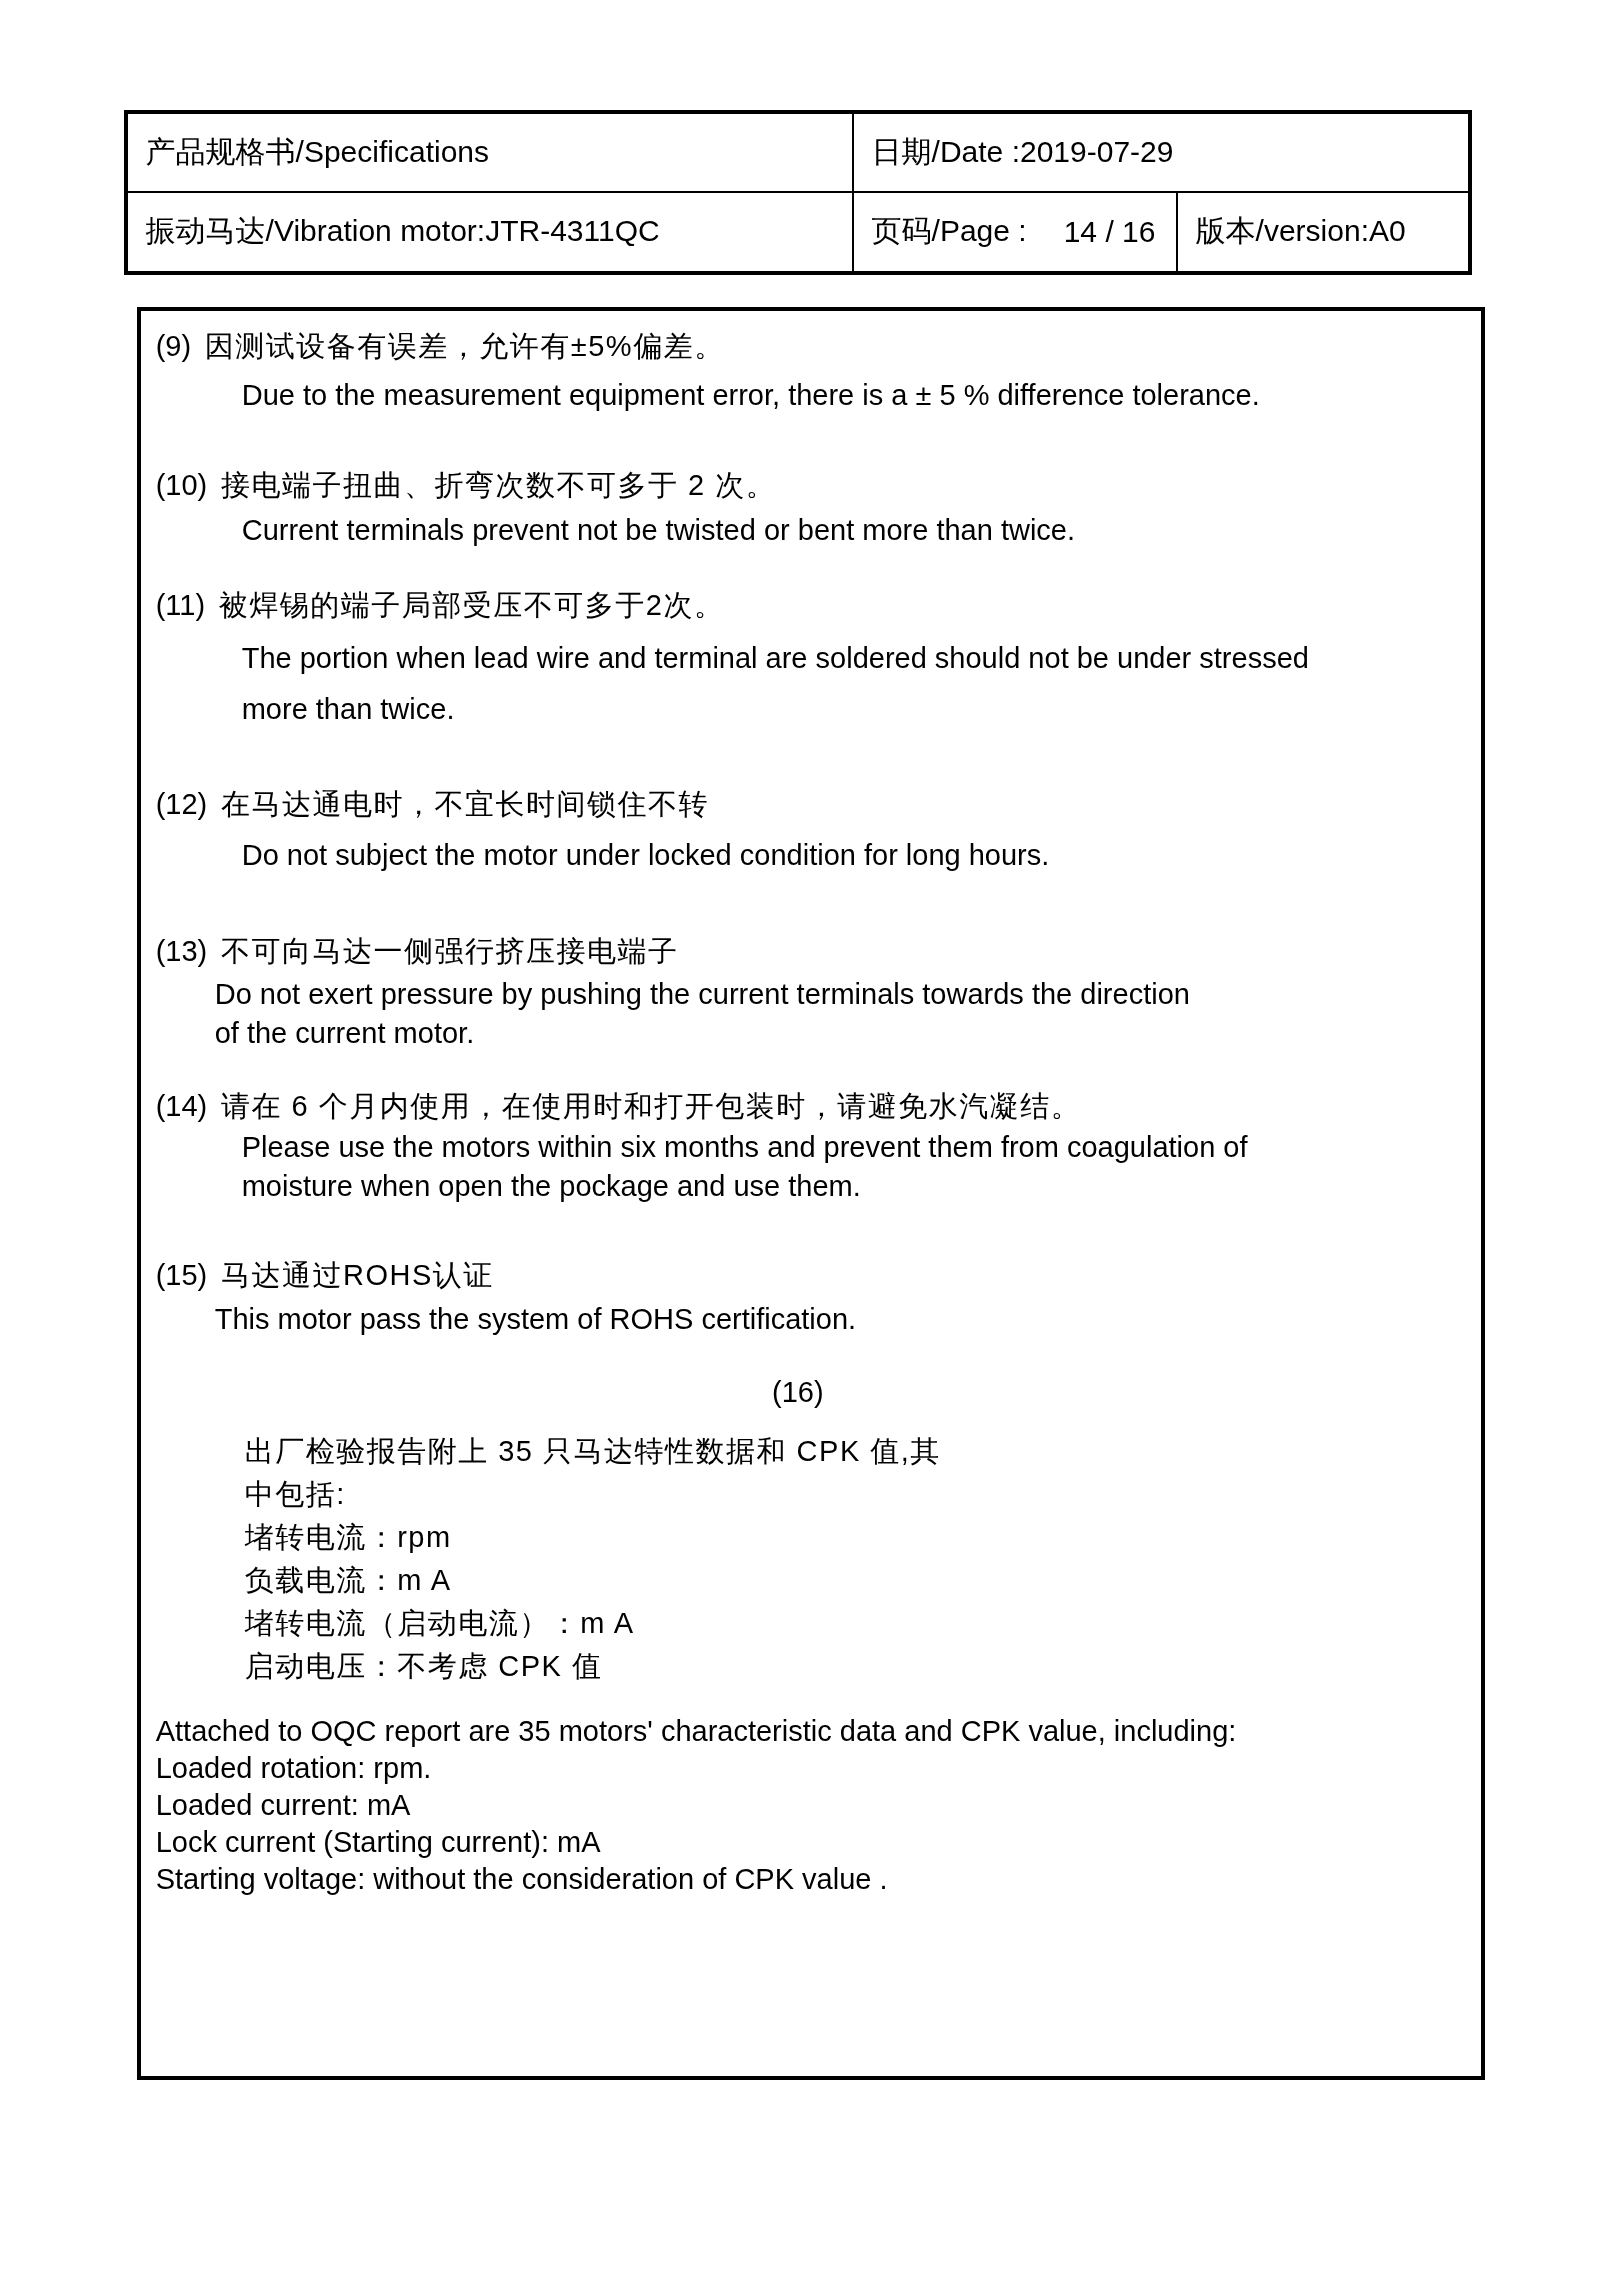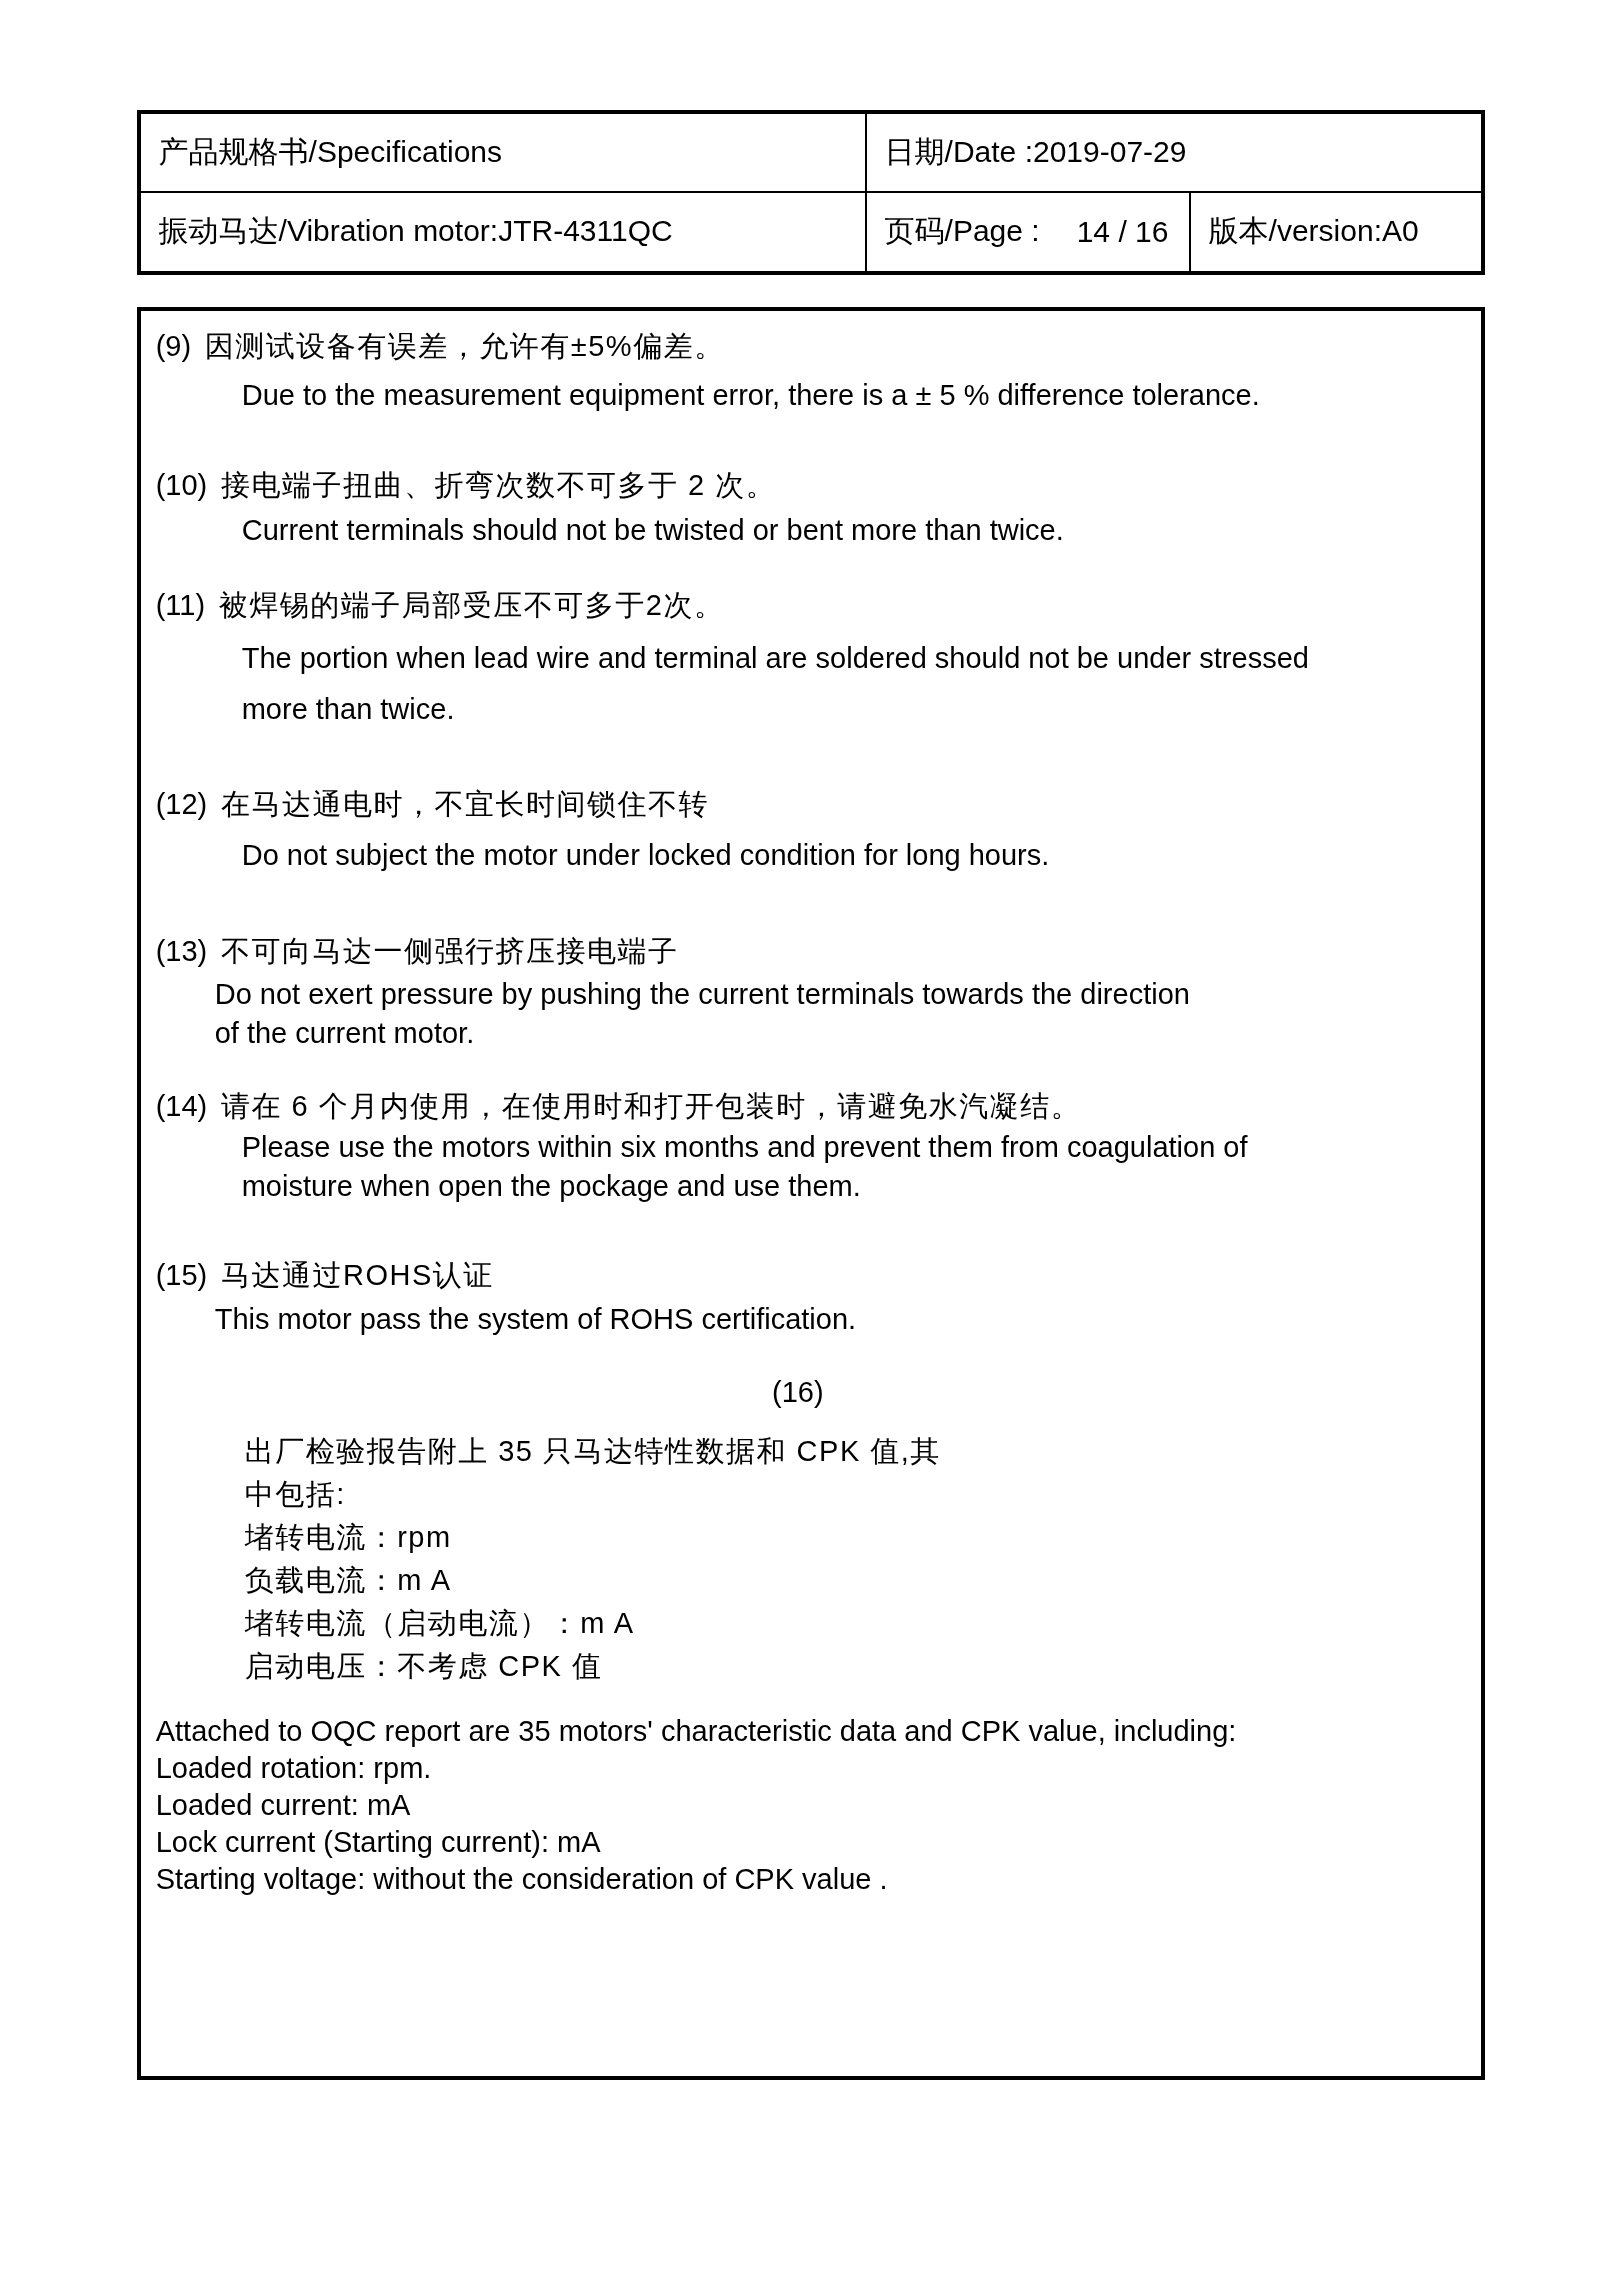--- a/index.html
+++ b/index.html
@@ -5,21 +5,21 @@
   html,body { margin:0; padding:0; background:#ffffff; }
   body {
     width:1621px; height:2293px;
     position:relative;
     font-family:"Liberation Sans","DejaVu Sans",sans-serif;
     color:#000;
     overflow:hidden;
   }
   
   .header-table {
-    position:absolute; left:137px; top:110px;
+    position:absolute; left:124px; top:110px;
     width:1348px; height:165px;
     border:4.9px solid #000;
     box-sizing:border-box;
     display:grid;
     grid-template-rows:1fr 1fr;
   }
   .h-row { display:grid; box-sizing:border-box; }
   .h-row1 { grid-template-columns:724px 1fr; border-bottom:2px solid #000; }
   .h-row2 { grid-template-columns:724px 324px 1fr; }
   .h-cell {
@@ -89,21 +89,21 @@
 
 <div class="content-box">
 
   <div id="item9">
     <div class="line zh"><span class="num">(9)</span><span>因测试设备有误差，允许有±5%偏差。</span></div>
     <div class="line en en-ind">Due to the measurement equipment error, there is a ± 5 % difference tolerance.</div>
   </div>
 
   <div id="item10">
     <div class="line zh"><span class="num">(10)</span><span>接电端子扭曲、折弯次数不可多于 2 次。</span></div>
-    <div class="line en en-ind">Current terminals should not be twisted or bent more than twice.</div>
+    <div class="line en en-ind">Current terminals prevent not be twisted or bent more than twice.</div>
   </div>
 
   <div id="item11">
     <div class="line zh"><span class="num">(11)</span><span>被焊锡的端子局部受压不可多于2次。</span></div>
     <div class="line en en1 en-ind">The portion when lead wire and terminal are soldered should not be under stressed</div>
     <div class="line en en2 en-ind">more than twice.</div>
   </div>
 
   <div id="item12">
     <div class="line zh"><span class="num">(12)</span><span>在马达通电时，不宜长时间锁住不转</span></div>

